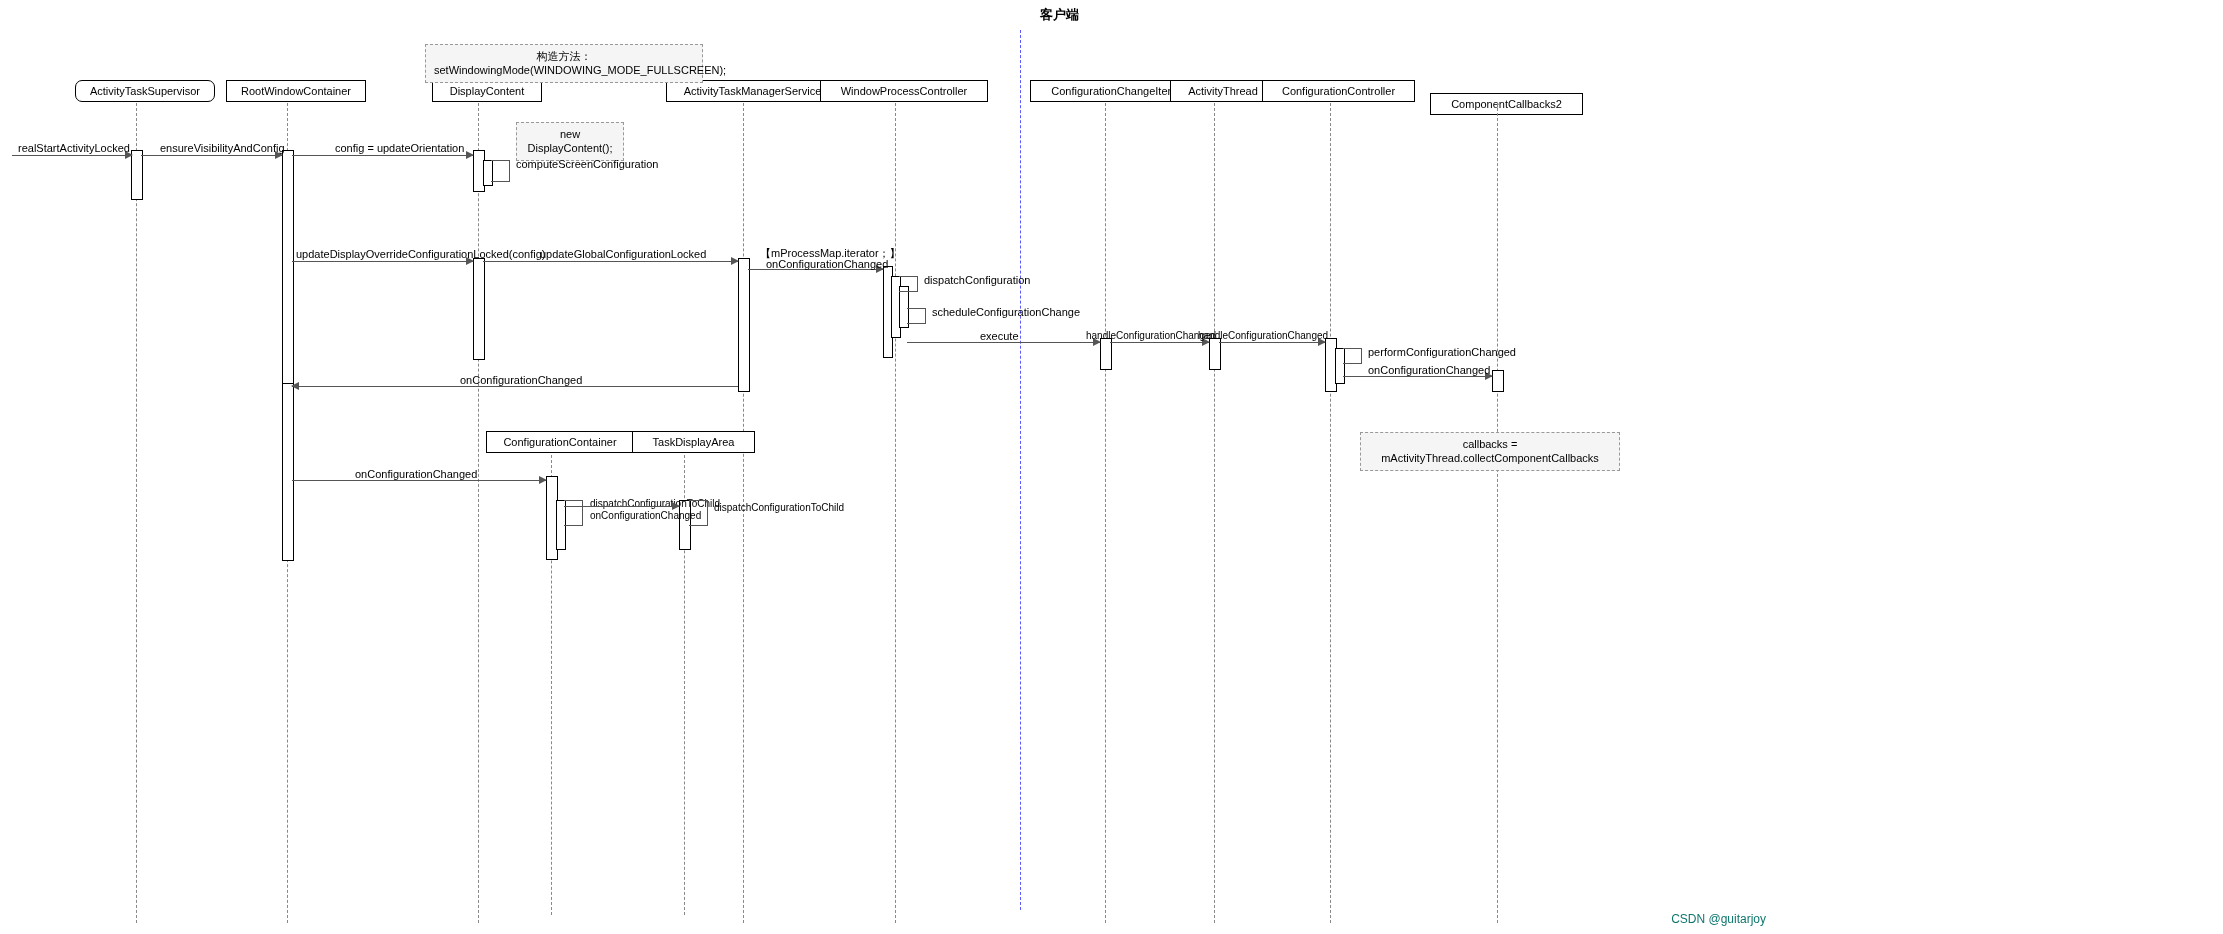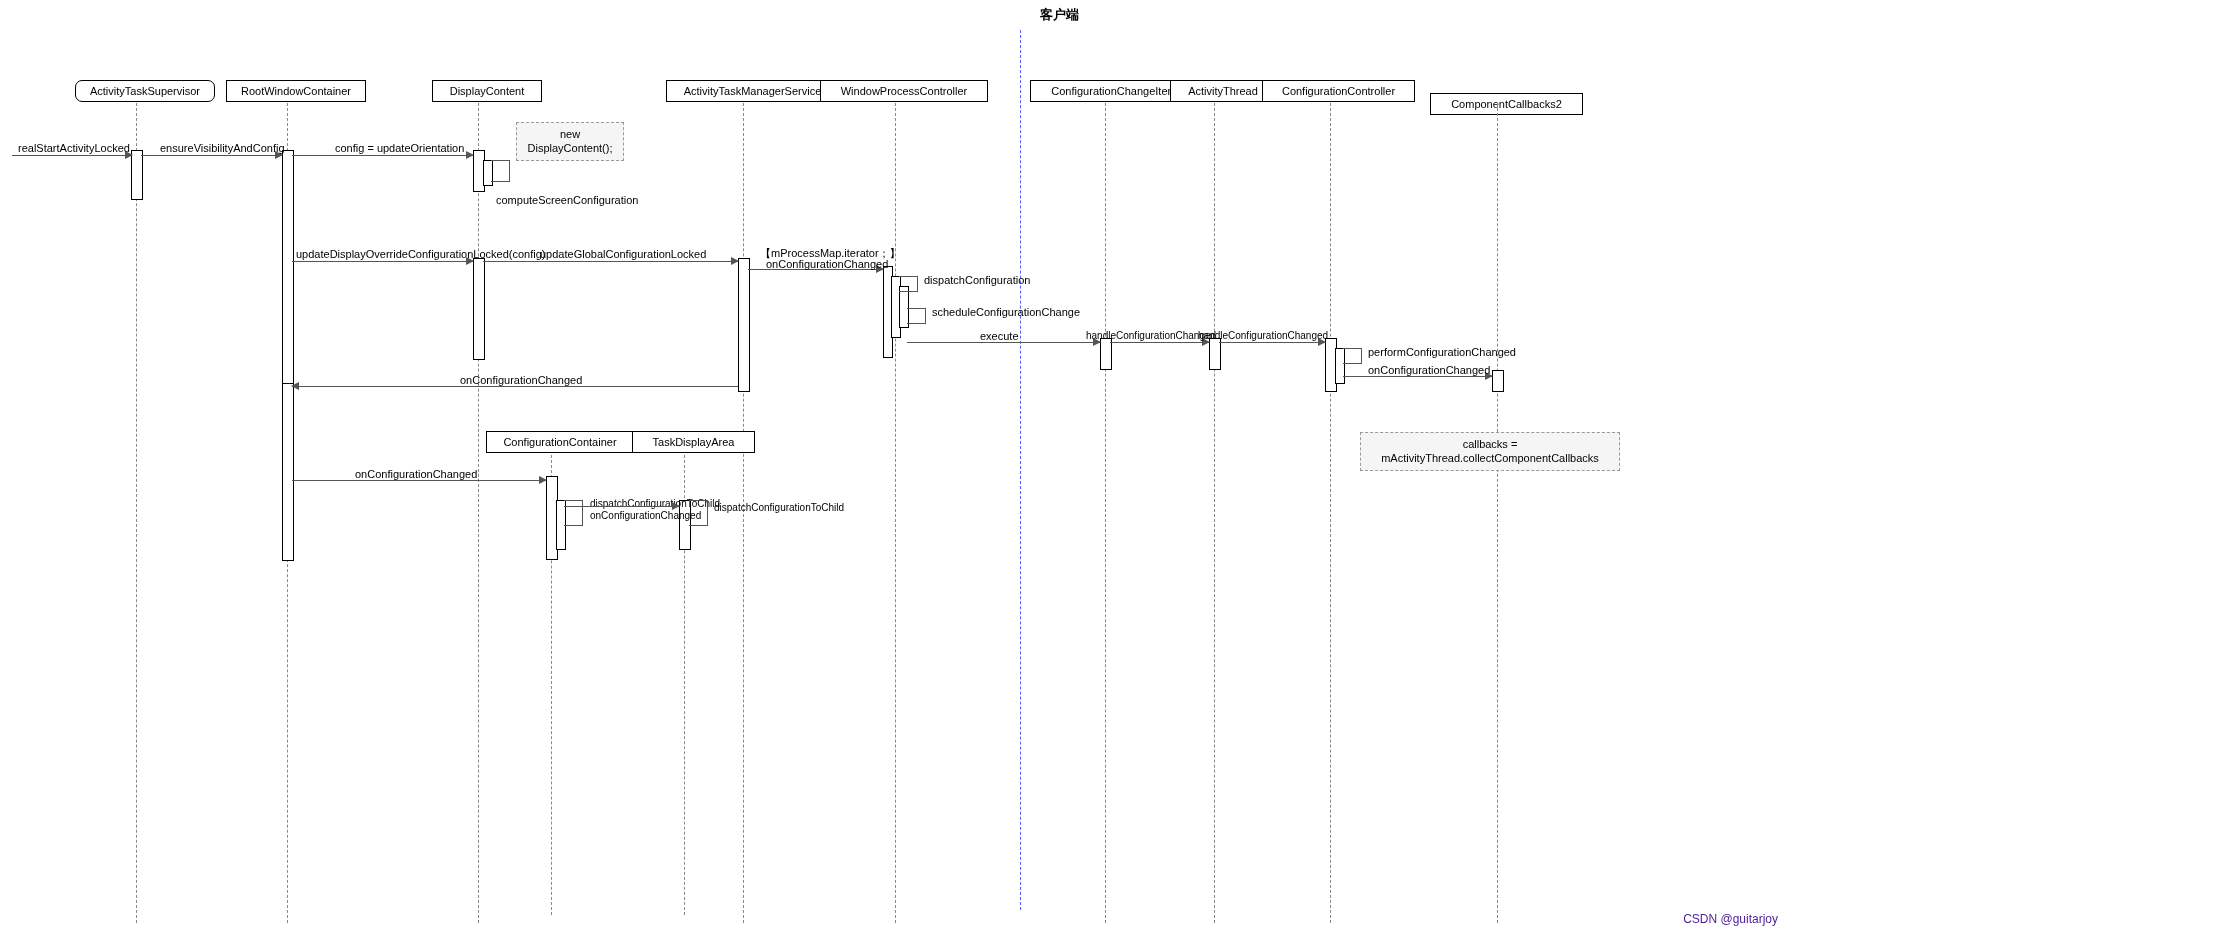--- a/index.html
+++ b/index.html
@@ -8,21 +8,21 @@
   .lifeline-head{border:1px solid #000;background:#fff;padding:4px 8px;text-align:center;white-space:nowrap;}
   .lifeline-stem{border-left:1px dashed #888;height:820px;}
   .activation{background:#fff;border:1px solid #000;width:10px;}
   .note{border:1px dashed #999;background:#f5f5f5;padding:4px 8px;text-align:center;line-height:1.3;white-space:nowrap;}
   .msg-label{background:transparent;white-space:nowrap;font-size:11px;}
   .line-h{height:1px;background:#555;}
   .arrow-r::after{content:"";position:absolute;right:-1px;top:-4px;border-left:8px solid #555;border-top:4px solid transparent;border-bottom:4px solid transparent;}
   .arrow-l::after{content:"";position:absolute;left:-1px;top:-4px;border-right:8px solid #555;border-top:4px solid transparent;border-bottom:4px solid transparent;}
   .self-box{border:1px solid #555;border-left:none;}
   .vbar-blue{border-left:1px dashed #5a5aff;}
-  .watermark{position:absolute;right:0;bottom:8px;color:#4c1d95;font-size:12px;}
+  .watermark{position:absolute;right:12px;bottom:8px;color:#0f766e;font-size:12px;}
 </style>
 </head>
 <body>
 
 <div class="canvas">
 
   <div class="abs" style="left:1040px;top:6px;font-weight:bold;font-size:13px;">客户端</div>
   <div class="abs vbar-blue" style="left:1020px;top:30px;height:880px;"></div>
 
   <div class="abs lifeline-head" style="left:75px;top:80px;width:122px;border-radius:7px;">ActivityTaskSupervisor</div>
@@ -51,20 +51,24 @@
 
   <div class="abs lifeline-head" style="left:1430px;top:93px;width:135px;">ComponentCallbacks2</div>
   <div class="abs lifeline-stem" style="left:1497px;top:103px;"></div>
 
   <div class="abs lifeline-head" style="left:486px;top:431px;width:130px;">ConfigurationContainer</div>
   <div class="abs lifeline-stem" style="left:551px;top:455px;height:460px;"></div>
 
   <div class="abs lifeline-head" style="left:632px;top:431px;width:105px;">TaskDisplayArea</div>
   <div class="abs lifeline-stem" style="left:684px;top:455px;height:460px;"></div>
 
+  <div class="abs note" style="left:425px;top:44px;width:260px;">
+    <div>构造方法：</div>
+    <div>setWindowingMode(WINDOWING_MODE_FULLSCREEN);</div>
+  </div>
   <div class="abs note" style="left:516px;top:122px;width:90px;">
     <div>new</div>
     <div>DisplayContent();</div>
   </div>
   <div class="abs note" style="left:1360px;top:432px;width:242px;">
     <div>callbacks =</div>
     <div>mActivityThread.collectComponentCallbacks</div>
   </div>
 
   <div class="abs activation" style="left:131px;top:150px;height:48px;"></div>
@@ -90,21 +94,21 @@
   <div class="abs line-h arrow-r" style="left:12px;top:155px;width:120px;"></div>
   <div class="abs msg-label" style="left:18px;top:142px;">realStartActivityLocked</div>
 
   <div class="abs line-h arrow-r" style="left:141px;top:155px;width:141px;"></div>
   <div class="abs msg-label" style="left:160px;top:142px;">ensureVisibilityAndConfig</div>
 
   <div class="abs line-h arrow-r" style="left:292px;top:155px;width:181px;"></div>
   <div class="abs msg-label" style="left:335px;top:142px;">config = updateOrientation</div>
 
   <div class="abs self-box" style="left:491px;top:160px;width:18px;height:20px;"></div>
-  <div class="abs msg-label" style="left:496px;top:158px;margin-top:36px;">computeScreenConfiguration</div>
+  <div class="abs msg-label" style="left:516px;top:158px;">computeScreenConfiguration</div>
 
   <div class="abs line-h arrow-r" style="left:292px;top:261px;width:181px;"></div>
   <div class="abs msg-label" style="left:296px;top:248px;">updateDisplayOverrideConfigurationLocked(config)</div>
 
   <div class="abs line-h arrow-r" style="left:483px;top:261px;width:255px;"></div>
   <div class="abs msg-label" style="left:540px;top:248px;">updateGlobalConfigurationLocked</div>
 
   <div class="abs line-h arrow-r" style="left:748px;top:269px;width:135px;"></div>
   <div class="abs msg-label" style="left:760px;top:246px;text-align:center;">【mProcessMap.iterator；】</div>
   <div class="abs msg-label" style="left:766px;top:258px;">onConfigurationChanged</div>

